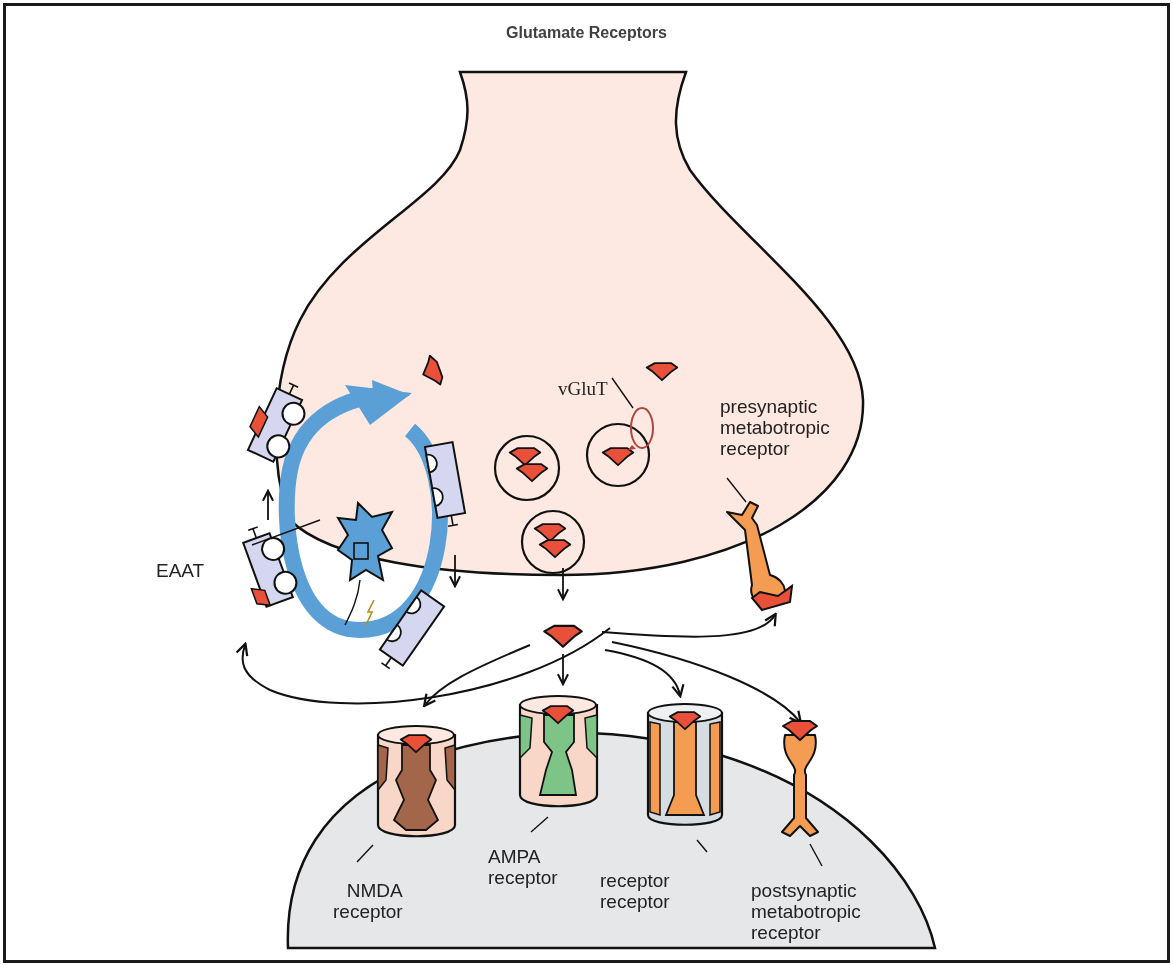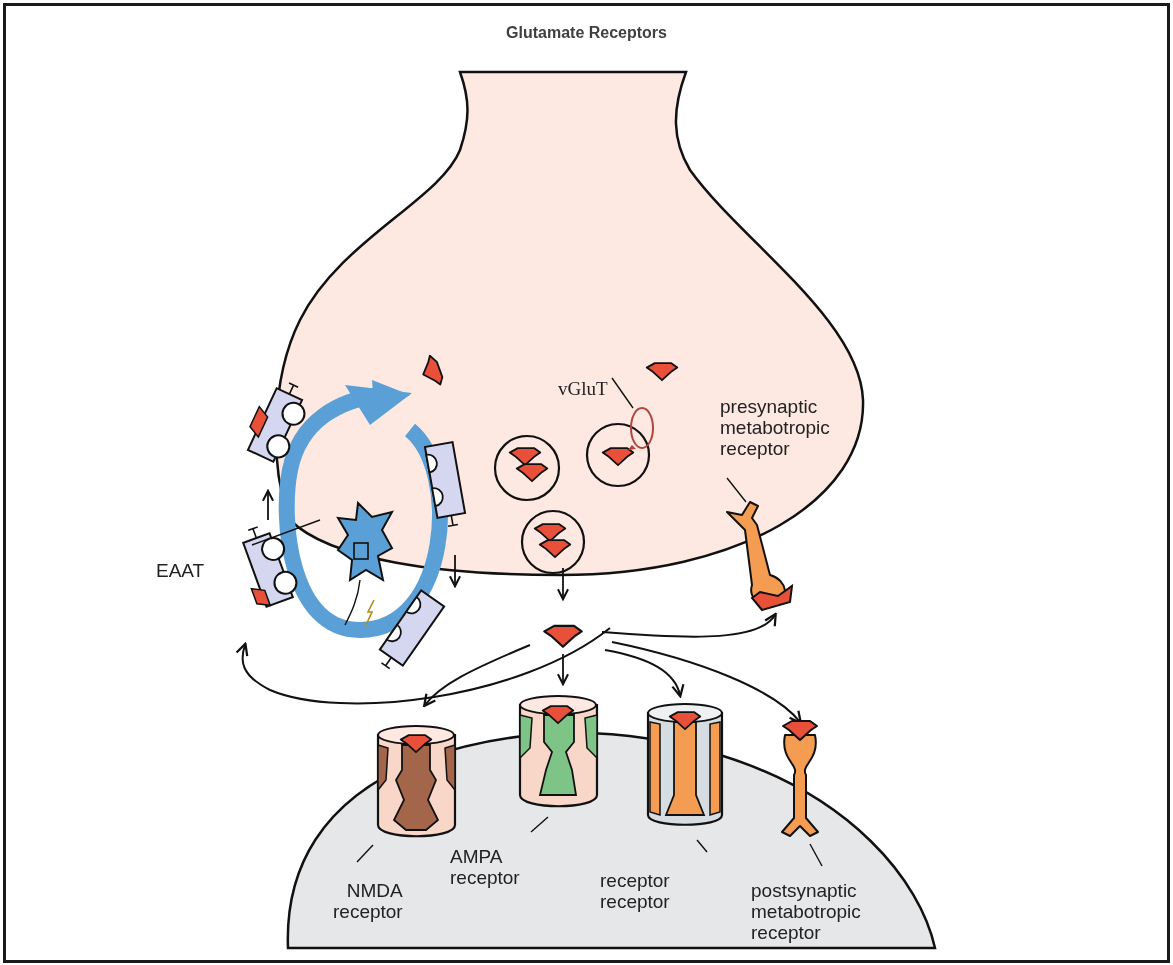--- a/index.html
+++ b/index.html
@@ -156,21 +156,21 @@
 <div class="lbl" style="left:720px;top:396px;">
   <div>presynaptic</div>
   <div>metabotropic</div>
   <div>receptor</div>
 </div>
 
 <div class="lbl" style="left:333px;top:880px;text-align:right;">
   <div>NMDA</div>
   <div>receptor</div>
 </div>
-<div class="lbl" style="left:450px;top:846px;">
+<div class="lbl" style="left:488px;top:846px;">
   <div>AMPA</div>
   <div>receptor</div>
 </div>
 <div class="lbl" style="left:600px;top:870px;">
   <div>receptor</div>
   <div>receptor</div>
 </div>
 <div class="lbl" style="left:751px;top:880px;">
   <div>postsynaptic</div>
   <div>metabotropic</div>

